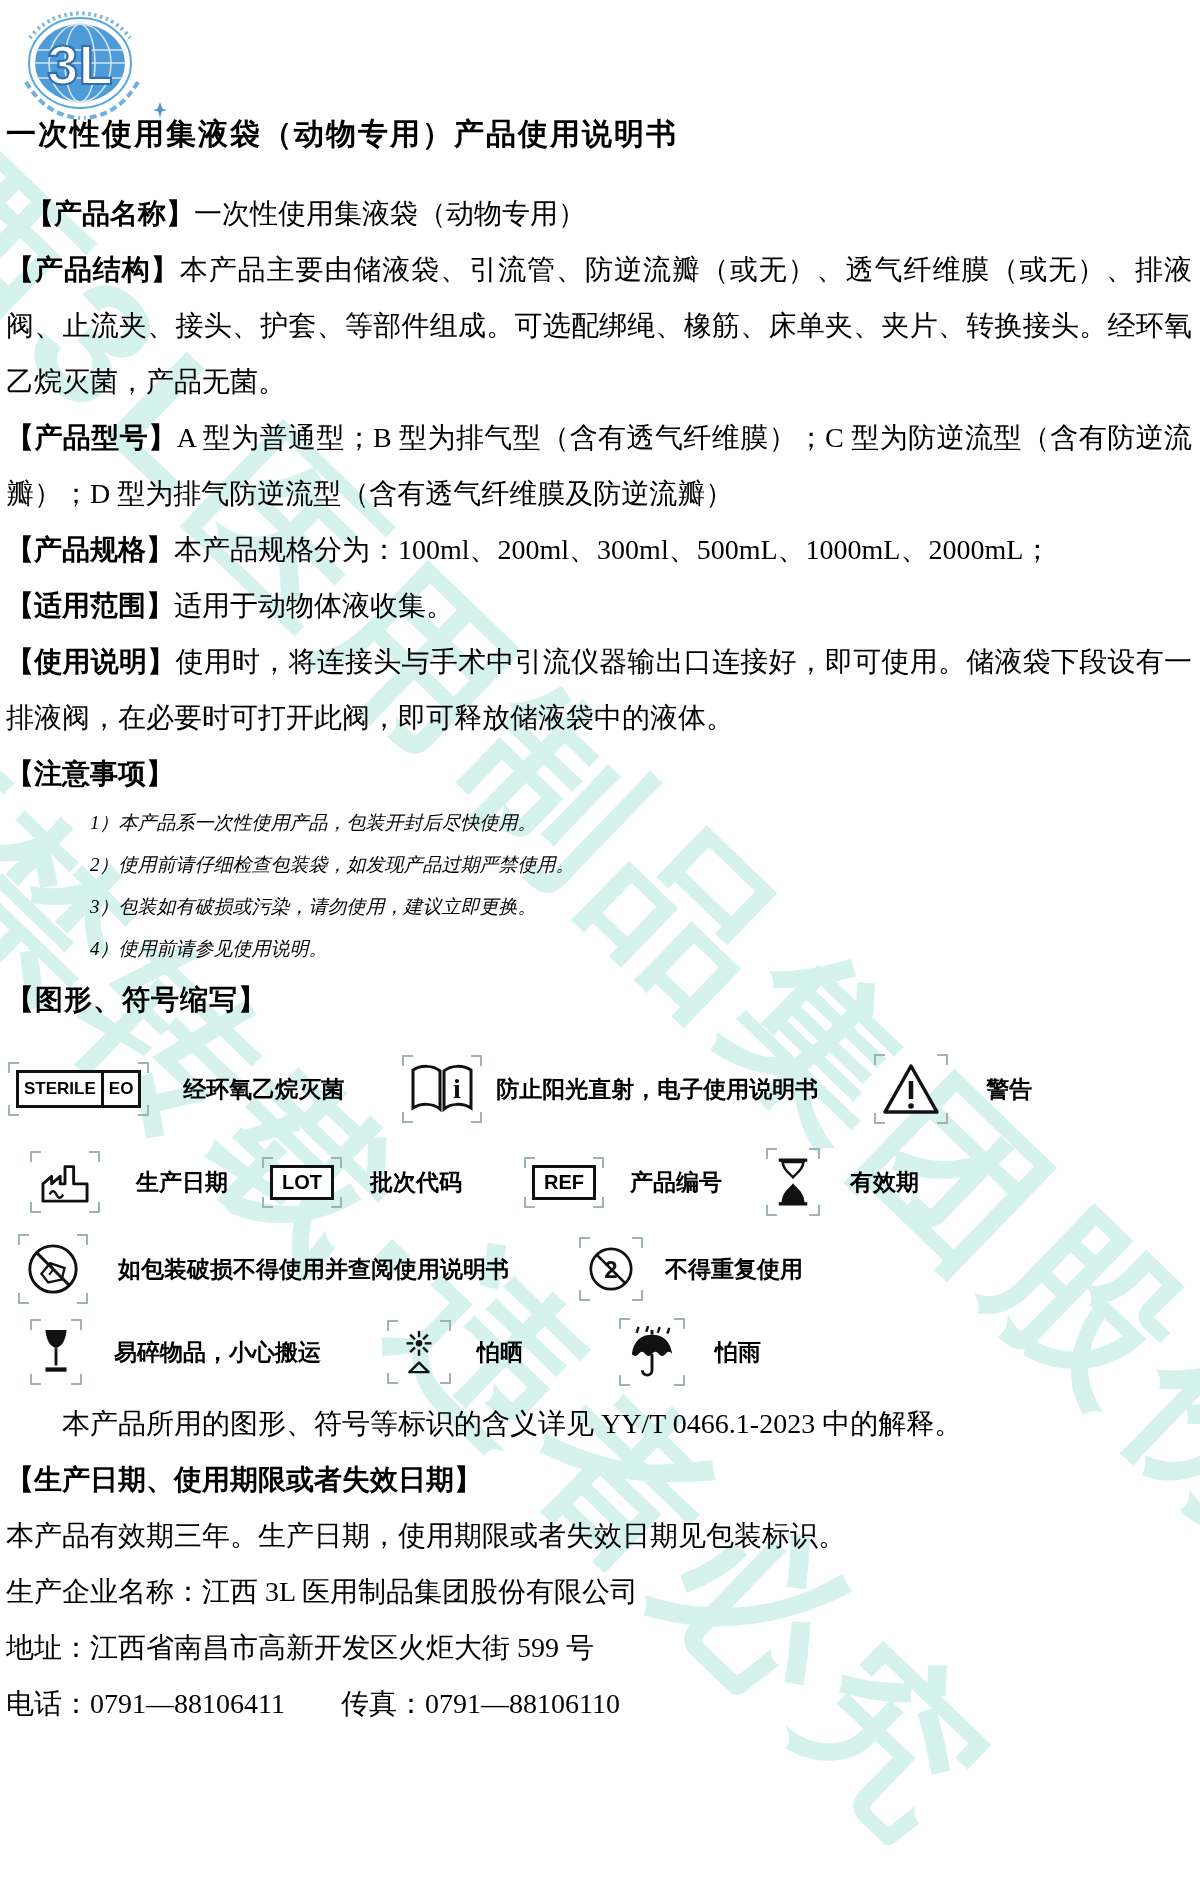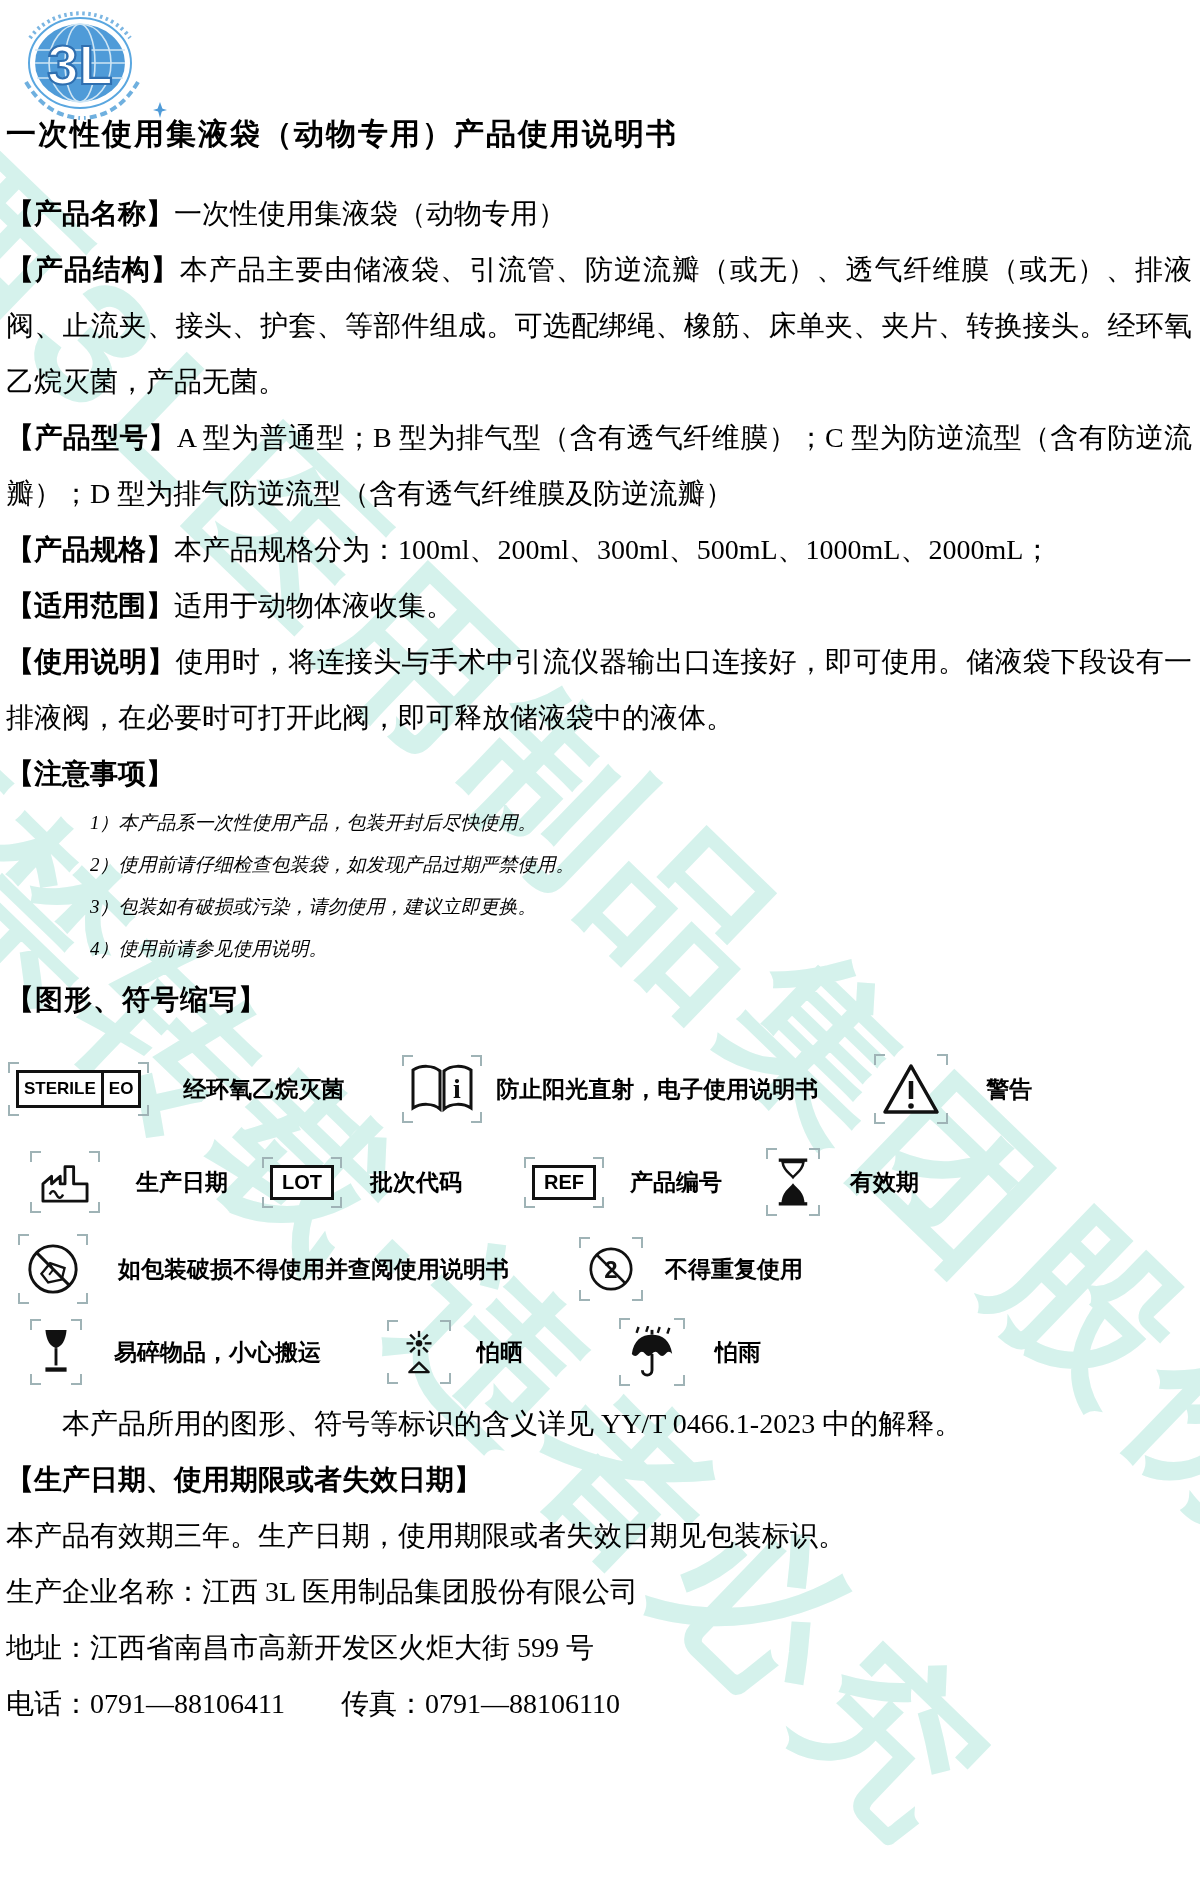--- a/index.html
+++ b/index.html
@@ -21,21 +21,21 @@
   .sparkle{position:absolute;left:153px;top:102px;z-index:2;}
   
   .content{position:relative;z-index:1;padding:0 8px 0 6px;}
   .title{
     margin:0;padding:112px 0 0 0;text-align:left;
     font-family:"Liberation Sans","DejaVu Sans",sans-serif;
     font-size:30px;font-weight:700;letter-spacing:2px;line-height:44px;
   }
   .p{margin:0;font-size:28px;line-height:56px;text-align:justify;}
   .p .lbl{font-weight:700;}
-  .first{margin-top:30px;}
+  .first{margin-top:30px;margin-left:20px;}
   .notes-item{font-size:19px;line-height:42px;padding-left:84px;font-style:italic;}
   .sym-head{
     margin:6px 0 0 0;font-size:28px;font-weight:700;line-height:48px;
     font-family:"Liberation Sans","DejaVu Sans",sans-serif;letter-spacing:1px;
   }
   .sym-row{display:flex;align-items:center;}
   .r1{margin-top:30px;}
   .r2{margin-top:24px;}
   .r3{margin-top:18px;}
   .r4{margin-top:14px;}

